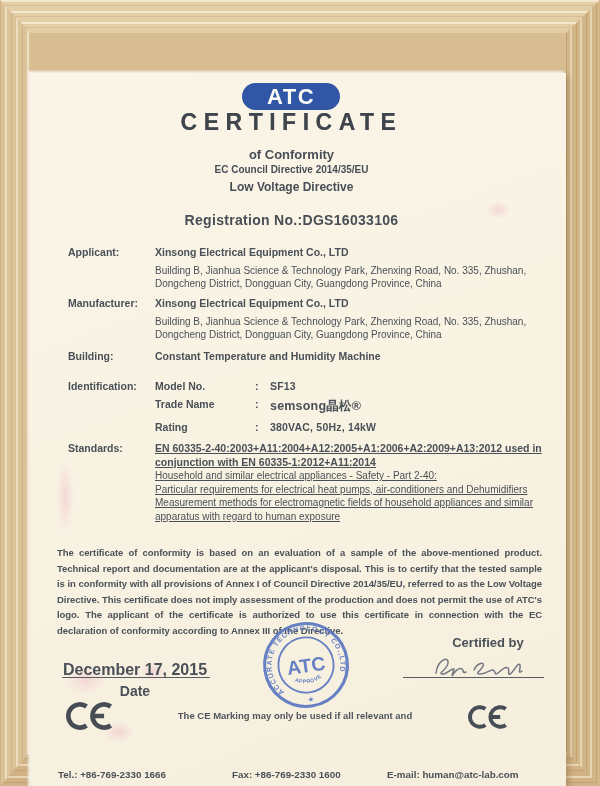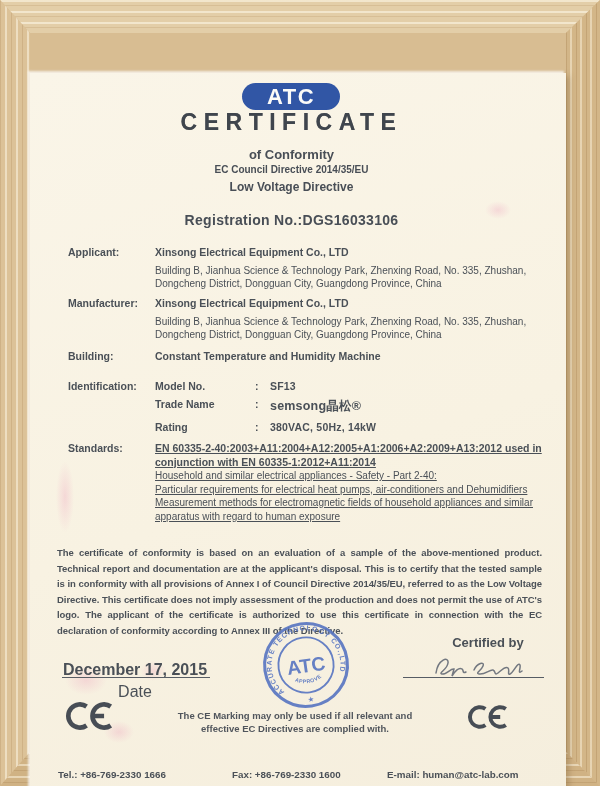--- a/index.html
+++ b/index.html
@@ -50,21 +50,21 @@
   .para{left:27px;width:485px;top:472px;font-size:9.5px;font-weight:bold;line-height:15.5px;
     text-align:justify;letter-spacing:-0.05px;color:#4b5158;}
   
   .stamp{left:230px;top:546px;width:92px;height:92px;opacity:.92;}
   
   .certby{left:400px;width:116px;top:562px;font-size:13px;font-weight:bold;}
   .sig{left:398px;top:576px;width:106px;height:34px;}
   .sigline{left:373px;top:604px;width:141px;border-top:1.4px solid #565c64;}
   .dateval{left:29px;width:152px;top:588px;font-size:16px;font-weight:bold;}
   .dateline{left:32px;top:604px;width:148px;border-top:1.4px solid #565c64;}
-  .datelab{left:29px;width:152px;top:610px;font-size:16px;font-weight:normal;}
+  .datelab{left:29px;width:152px;top:610px;font-size:14px;font-weight:bold;}
   
   .ce-left{left:36px;top:624px;width:52px;height:38px;}
   .ce-right{left:438px;top:628px;width:44px;height:32px;}
   .ce-note{left:105px;width:320px;top:636px;font-size:9.5px;font-weight:bold;line-height:13px;color:#50555c;}
   
   .company{left:28px;width:472px;top:667px;font-size:9.8px;font-weight:bold;line-height:13px;}
   .contact{top:696px;font-size:9.8px;font-weight:bold;}
   .tel{left:28px;} .fax{left:202px;} .email{left:357px;}
 </style>
 </head>
@@ -174,21 +174,20 @@
     <div class="abs ctr dateval">December 17, 2015</div>
     <div class="abs dateline"></div>
     <div class="abs ctr datelab">Date</div>
 
     <svg class="abs ce-left" viewBox="0 0 112 60">
       <path d="M 44.3,9.5 A 25,25 0 1 0 44.3,50.5" fill="none" stroke="#474d55" stroke-width="10"></path>
       <path d="M 96.3,9.5 A 25,25 0 1 0 96.3,50.5 M 57,30 L 82,30" fill="none" stroke="#474d55" stroke-width="10"></path>
     </svg>
     <div class="abs ctr ce-note">
       <span>The CE Marking may only be used if all relevant and</span><br>
-      <span>effective EC Directives are complied with.</span>
     </div>
     <svg class="abs ce-right" viewBox="0 0 112 60">
       <path d="M 44.3,9.5 A 25,25 0 1 0 44.3,50.5" fill="none" stroke="#474d55" stroke-width="10"></path>
       <path d="M 96.3,9.5 A 25,25 0 1 0 96.3,50.5 M 57,30 L 82,30" fill="none" stroke="#474d55" stroke-width="10"></path>
     </svg>
 
     <div class="abs contact tel">Tel.: +86-769-2330 1666</div>
     <div class="abs contact fax">Fax: +86-769-2330 1600</div>
     <div class="abs contact email">E-mail: human@atc-lab.com</div>
   </div>

